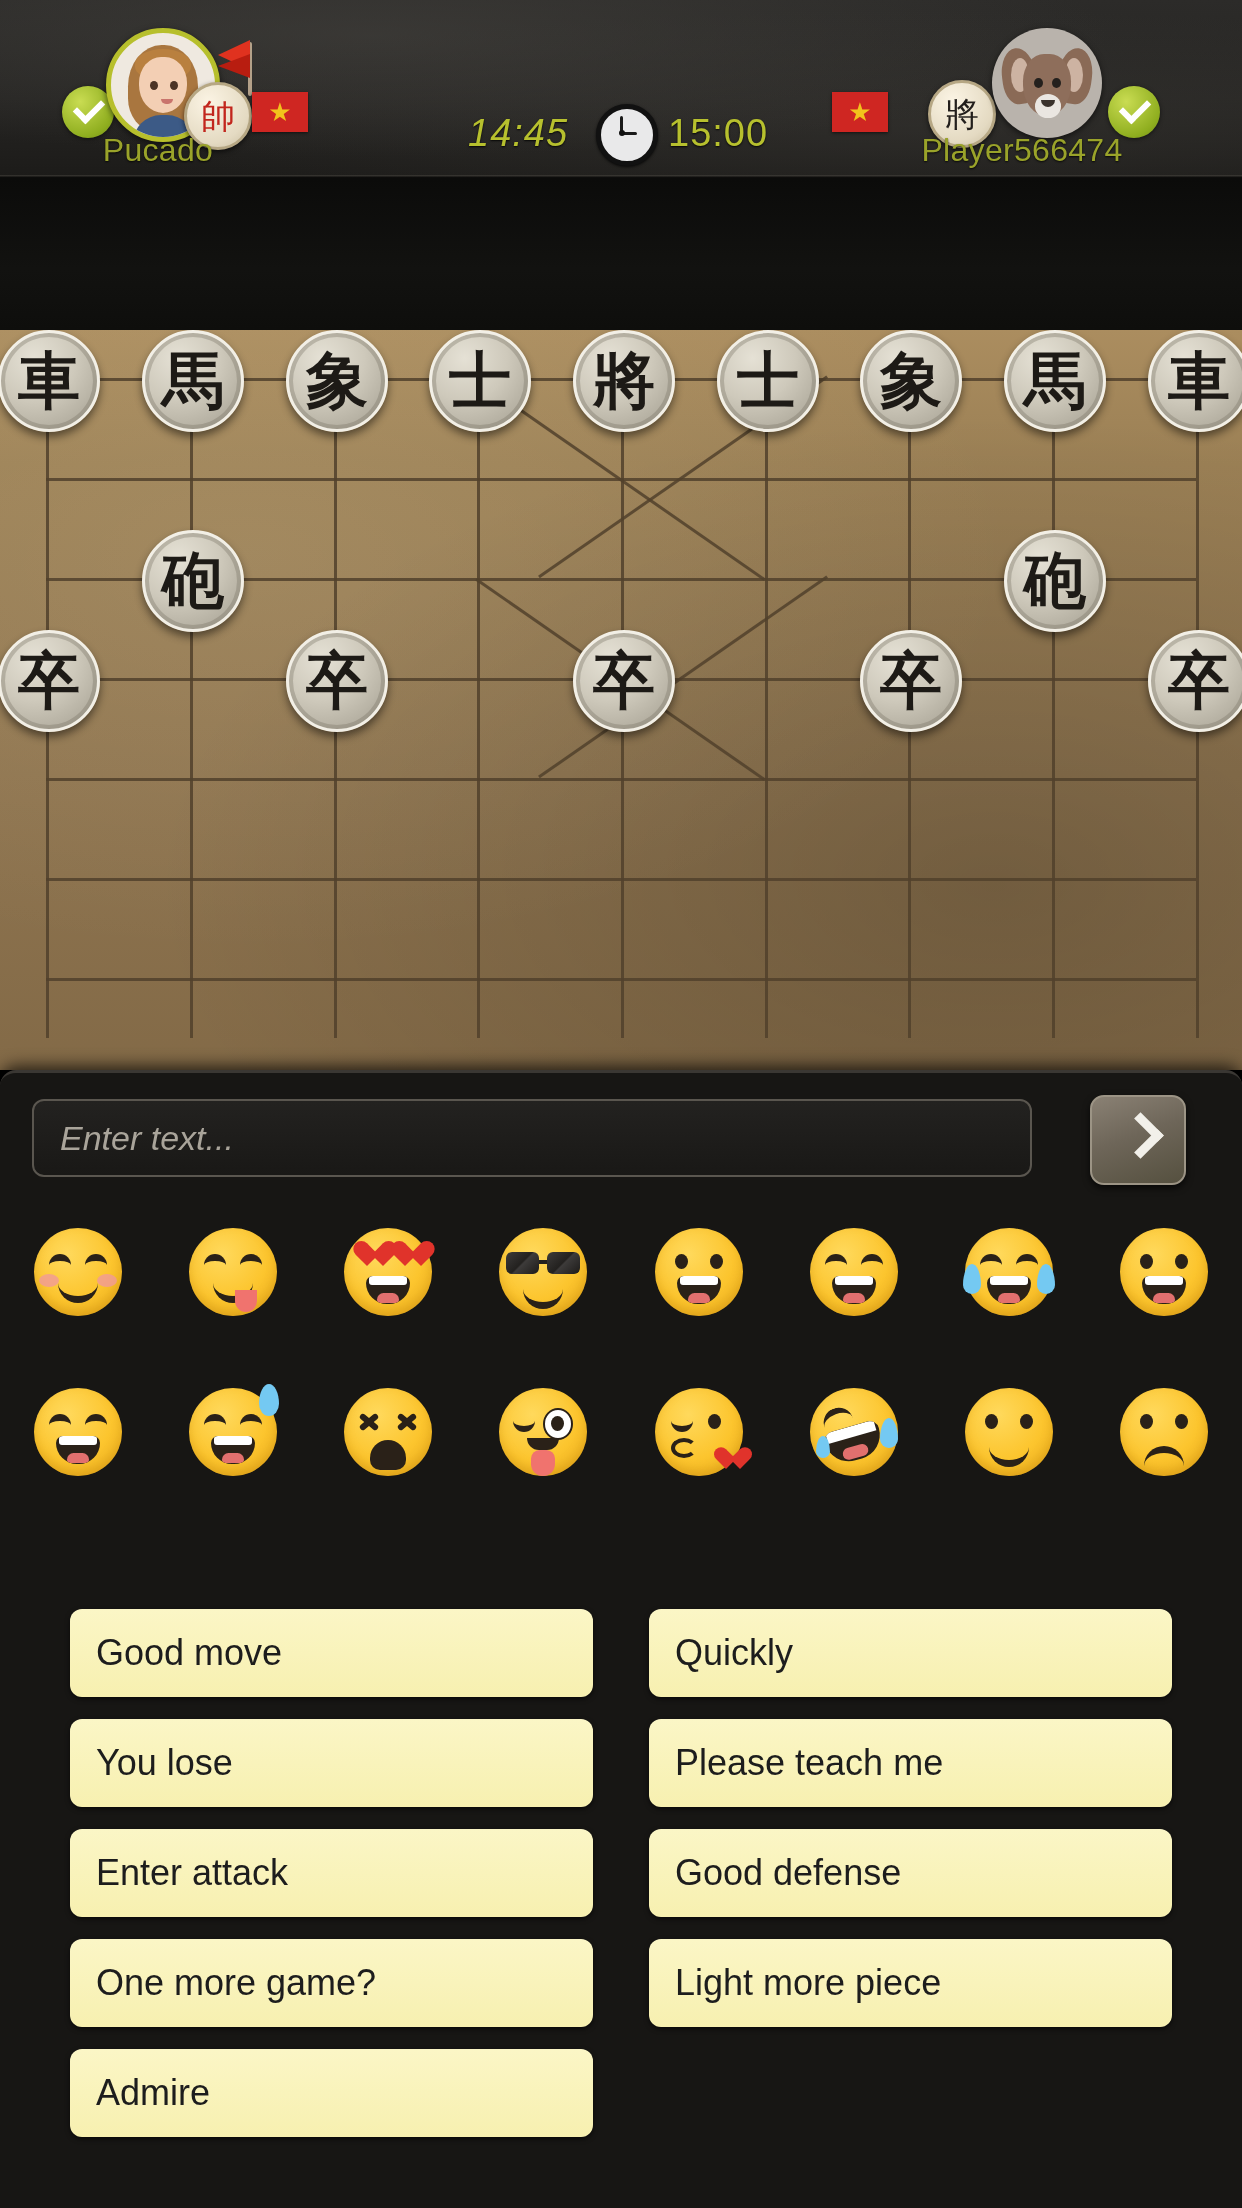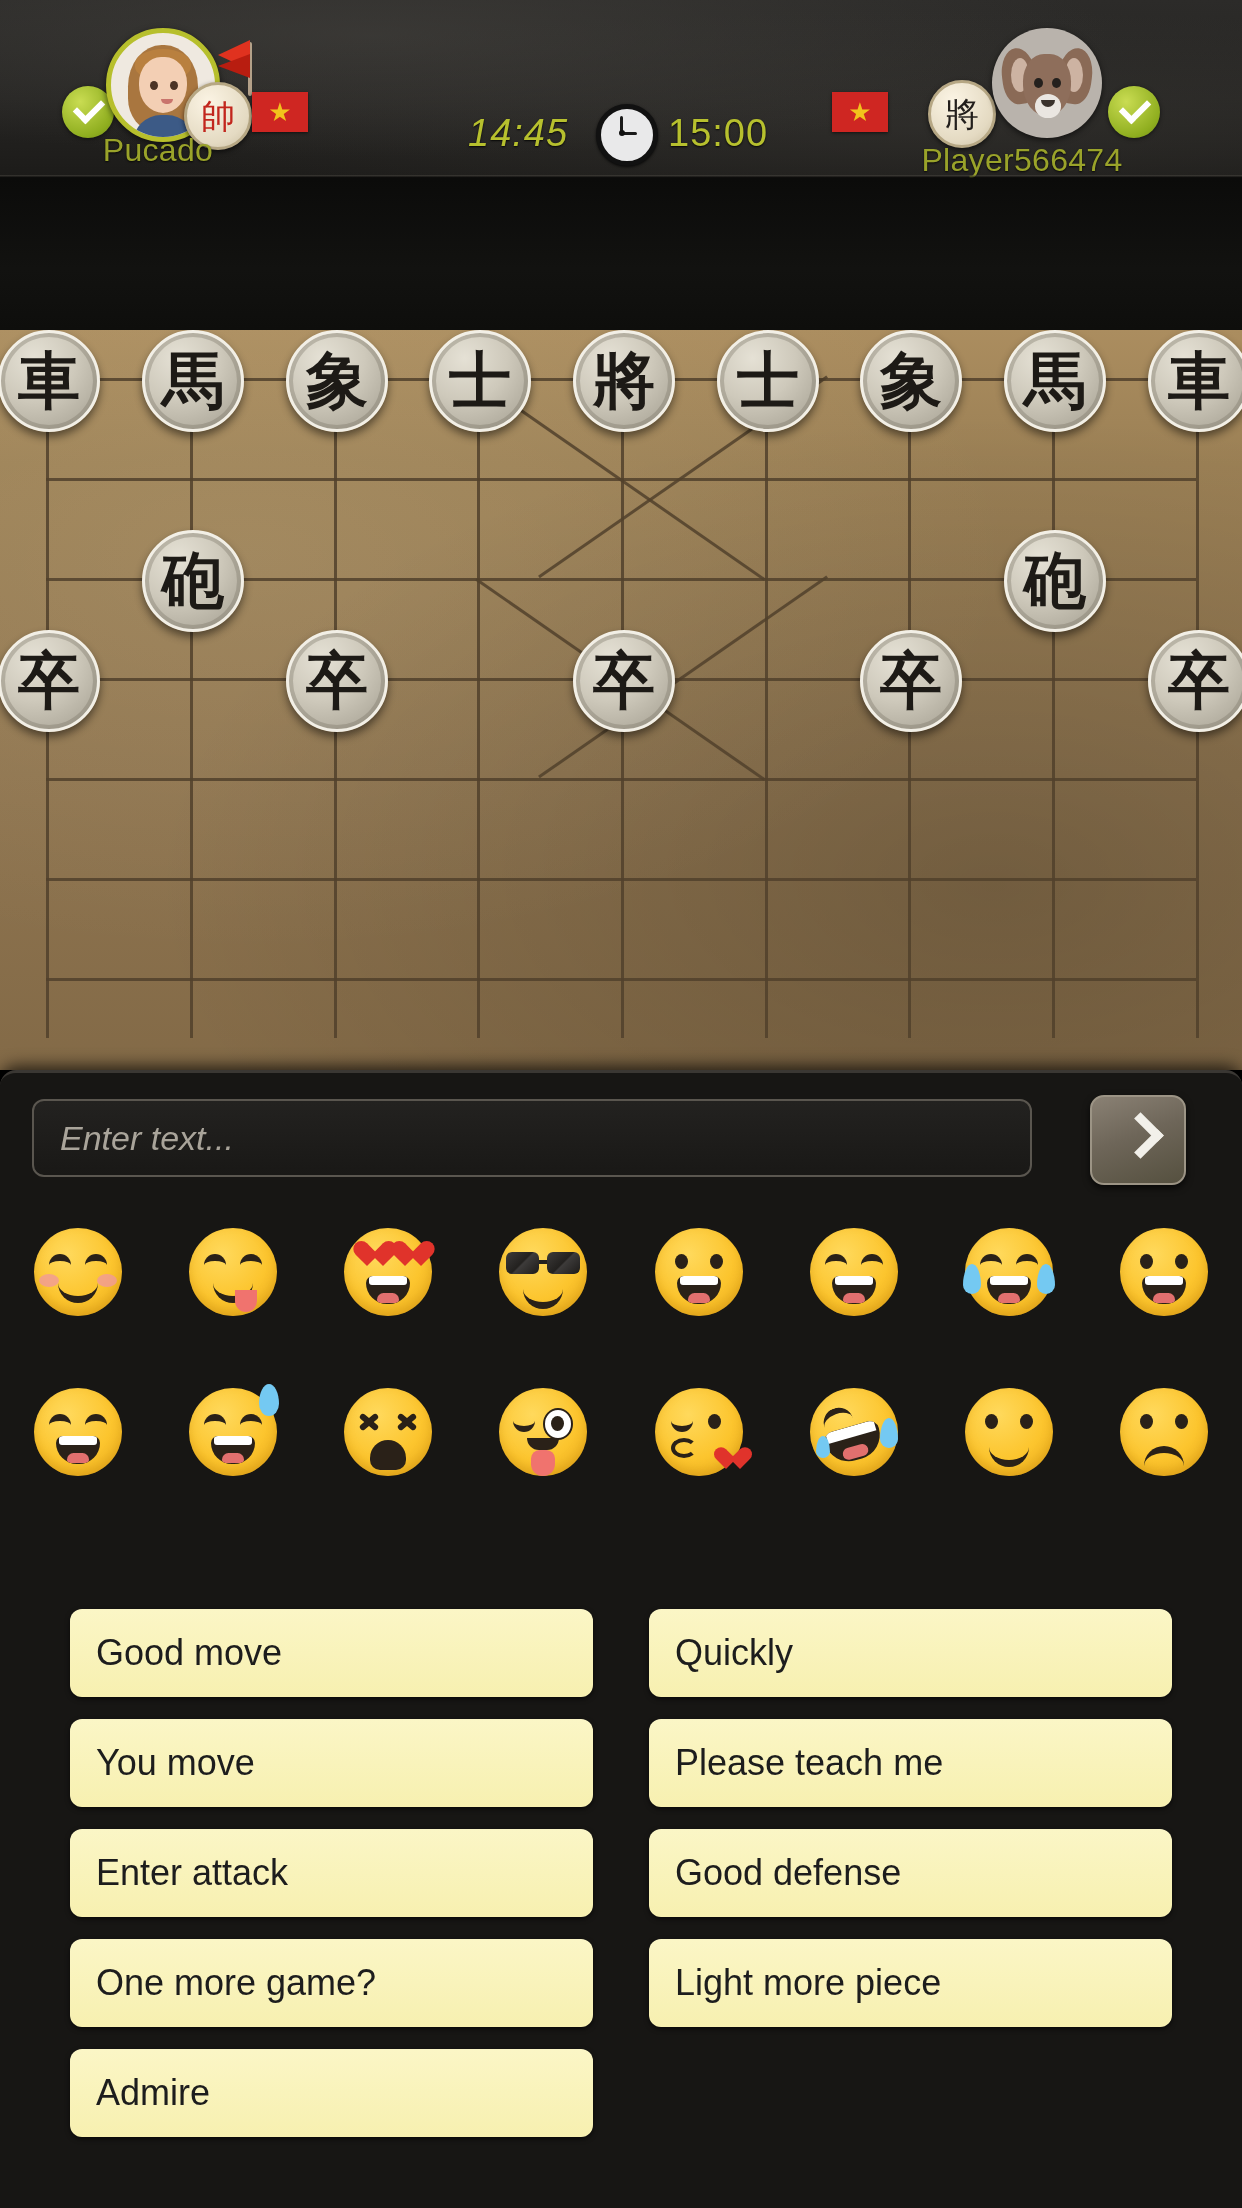--- a/index.html
+++ b/index.html
@@ -353,21 +353,21 @@
         <div class="ram-head"></div>
         <div class="ram-eye l"></div>
         <div class="ram-eye r"></div>
         <div class="ram-muzzle"></div>
         <div class="ram-nose"></div>
       </div>
     </div>
 
     <div class="check-badge" style="left:296px; top:86px;"></div>
 
-    <div class="pname" style="left:30px; top:132px;margin-top:10px;">Player566474</div>
+    <div class="pname" style="left:30px; top:132px;">Player566474</div>
   </div>
 </div>
 
 <div id="gap"></div>
 
 <div id="board">
 
   <div class="gl glh" style="left:46px; top:48px;  width:1150px;"></div>
   <div class="gl glh" style="left:46px; top:148px; width:1150px;"></div>
   <div class="gl glh" style="left:46px; top:248px; width:1150px;"></div>
@@ -547,21 +547,21 @@
           <div class="eye l"></div>
           <div class="eye r"></div>
         <div class="frown"></div>
       </div>
     </div>
   </div>
 
   <div class="phrase-grid">
     <div class="phrase-btn">Good move</div>
     <div class="phrase-btn">Quickly</div>
-    <div class="phrase-btn">You move</div>
+    <div class="phrase-btn">You lose</div>
     <div class="phrase-btn">Please teach me</div>
     <div class="phrase-btn">Enter attack</div>
     <div class="phrase-btn">Good defense</div>
     <div class="phrase-btn">One more game?</div>
     <div class="phrase-btn">Light more piece</div>
     <div class="phrase-btn">Admire</div>
   </div>
 </div>
 
 </body></html>

